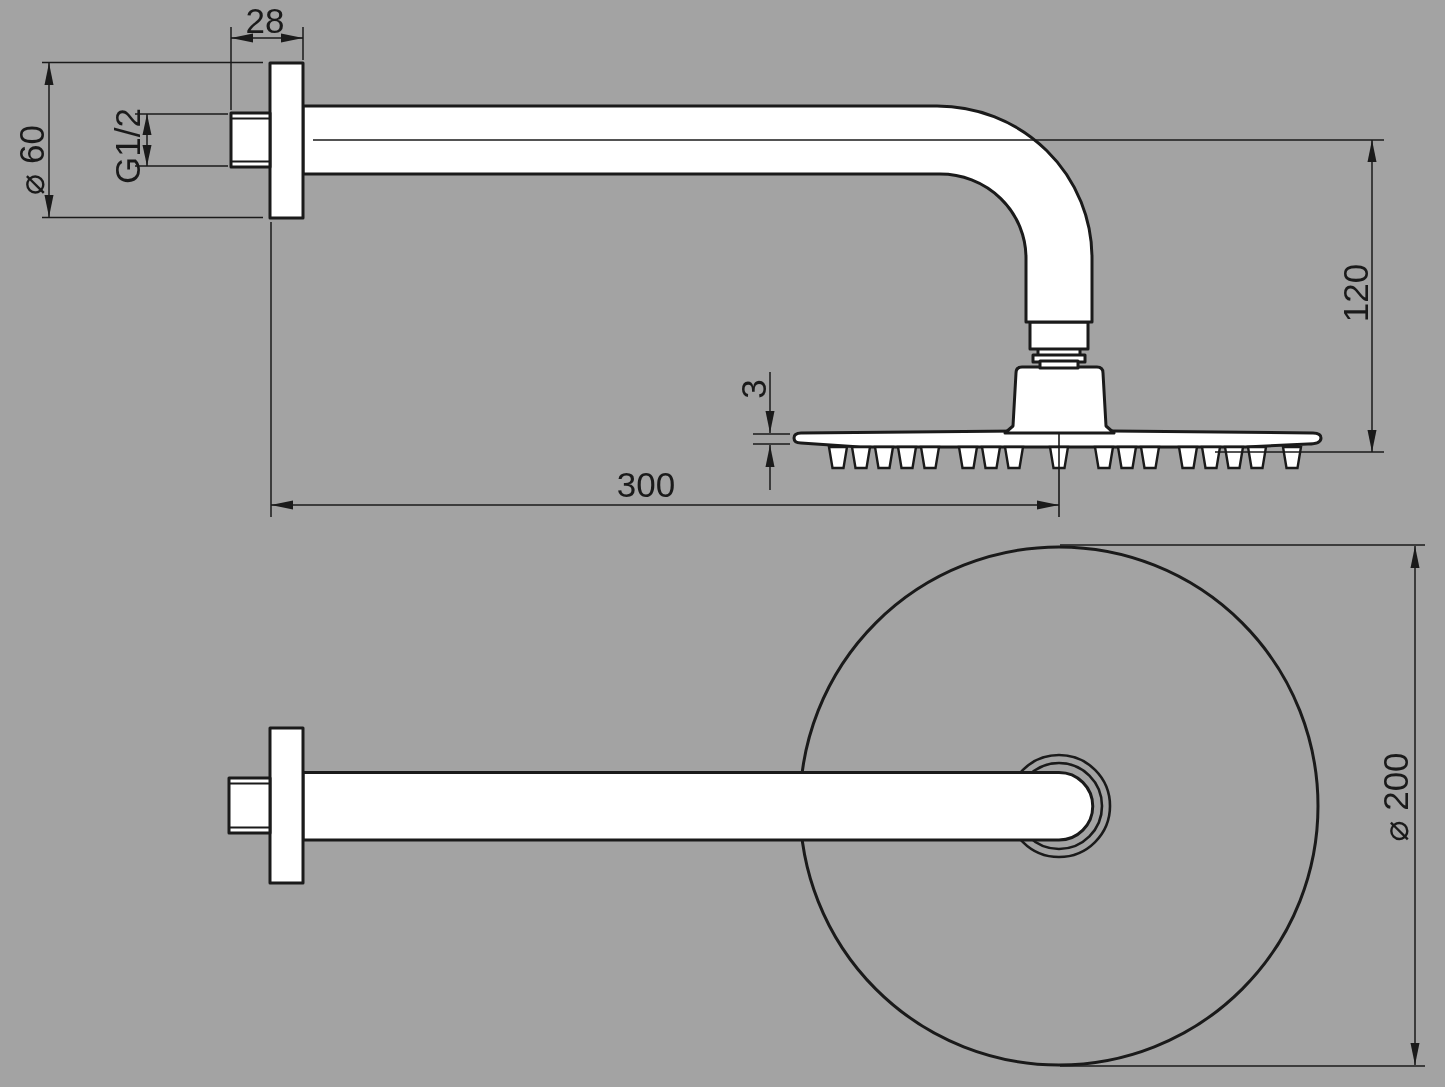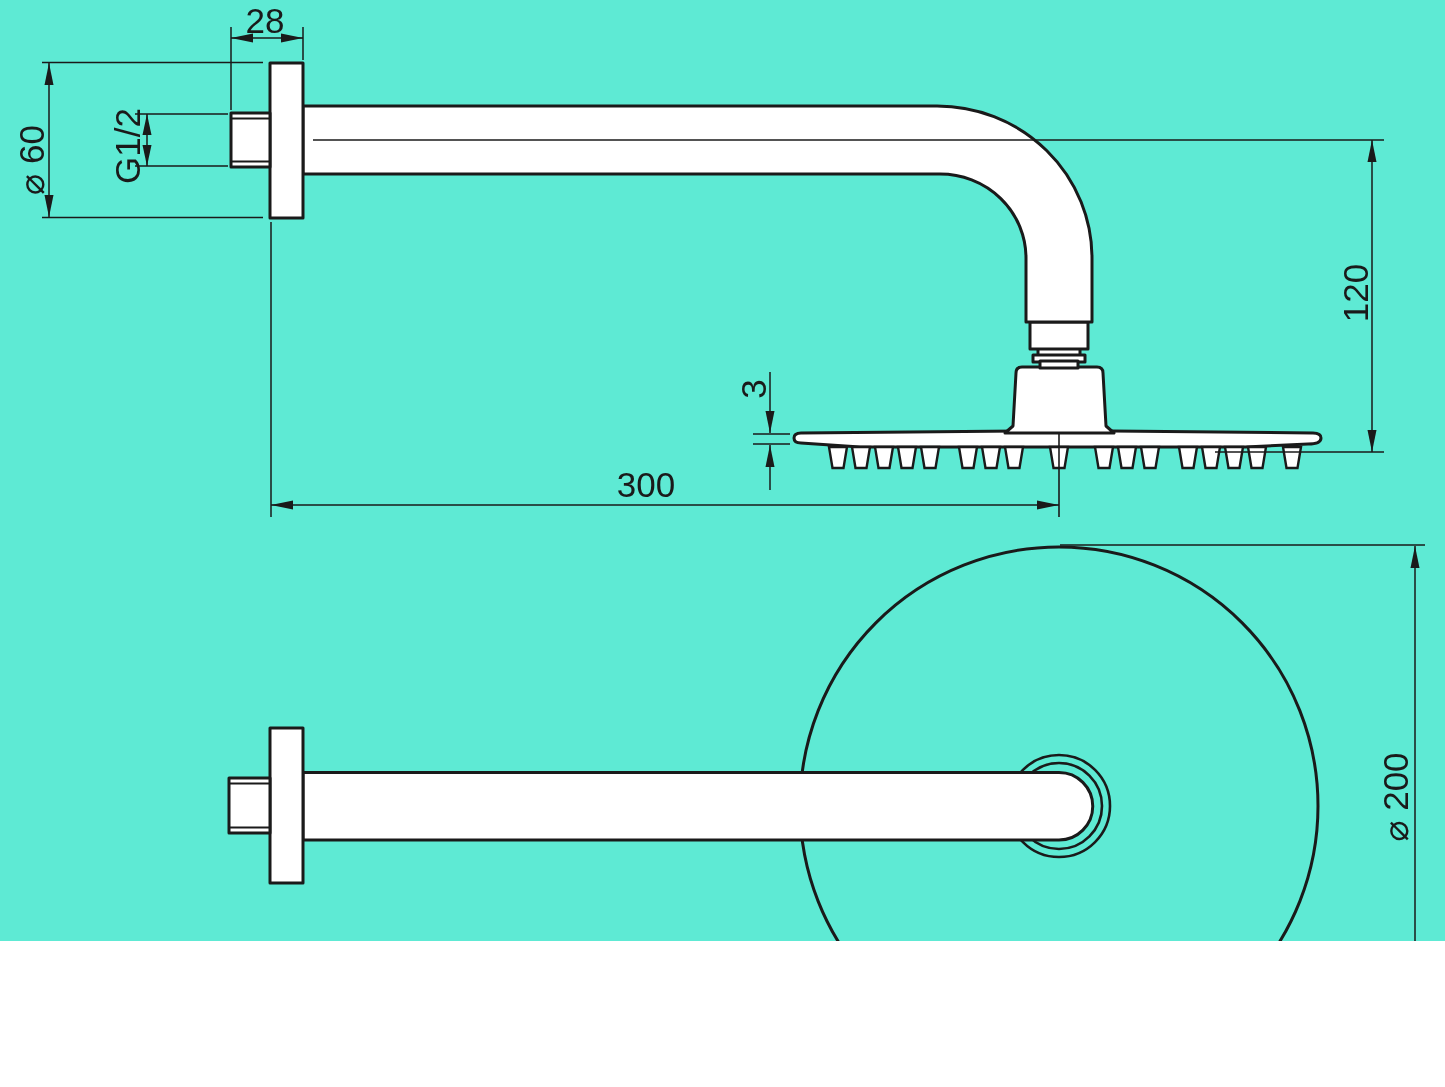--- a/index.html
+++ b/index.html
@@ -1,16 +1,16 @@
 <!DOCTYPE html>
 <html><head>
 <meta charset="utf-8">
 <style>
   html,body{margin:0;padding:0;background:#ffffff;}
-  .stage{position:relative;width:1445px;height:941px;background:#5eead4;overflow:hidden;}
+  .stage{position:relative;width:1445px;height:1087px;background:#a3a3a3;overflow:hidden;}
   svg{display:block;}
   .part{fill:#ffffff;stroke:#1a1a1a;stroke-width:3;stroke-linejoin:round;}
   .part-thin{fill:none;stroke:#1a1a1a;stroke-width:2;}
   .circle-outline{fill:none;stroke:#1a1a1a;stroke-width:3;}
   .inner-ring{fill:none;stroke:#1a1a1a;stroke-width:2.6;}
   .dim{stroke:#1a1a1a;stroke-width:1.5;fill:none;}
   .cl{stroke:#1a1a1a;stroke-width:1.6;fill:none;}
   .arrow{fill:#1a1a1a;stroke:none;}
   .dimtext{font-family:"Liberation Sans","DejaVu Sans",sans-serif;font-size:35px;fill:#1a1a1a;}
   .nozzle-group path{fill:#ffffff;stroke:#1a1a1a;stroke-width:2.4;stroke-linejoin:miter;}

